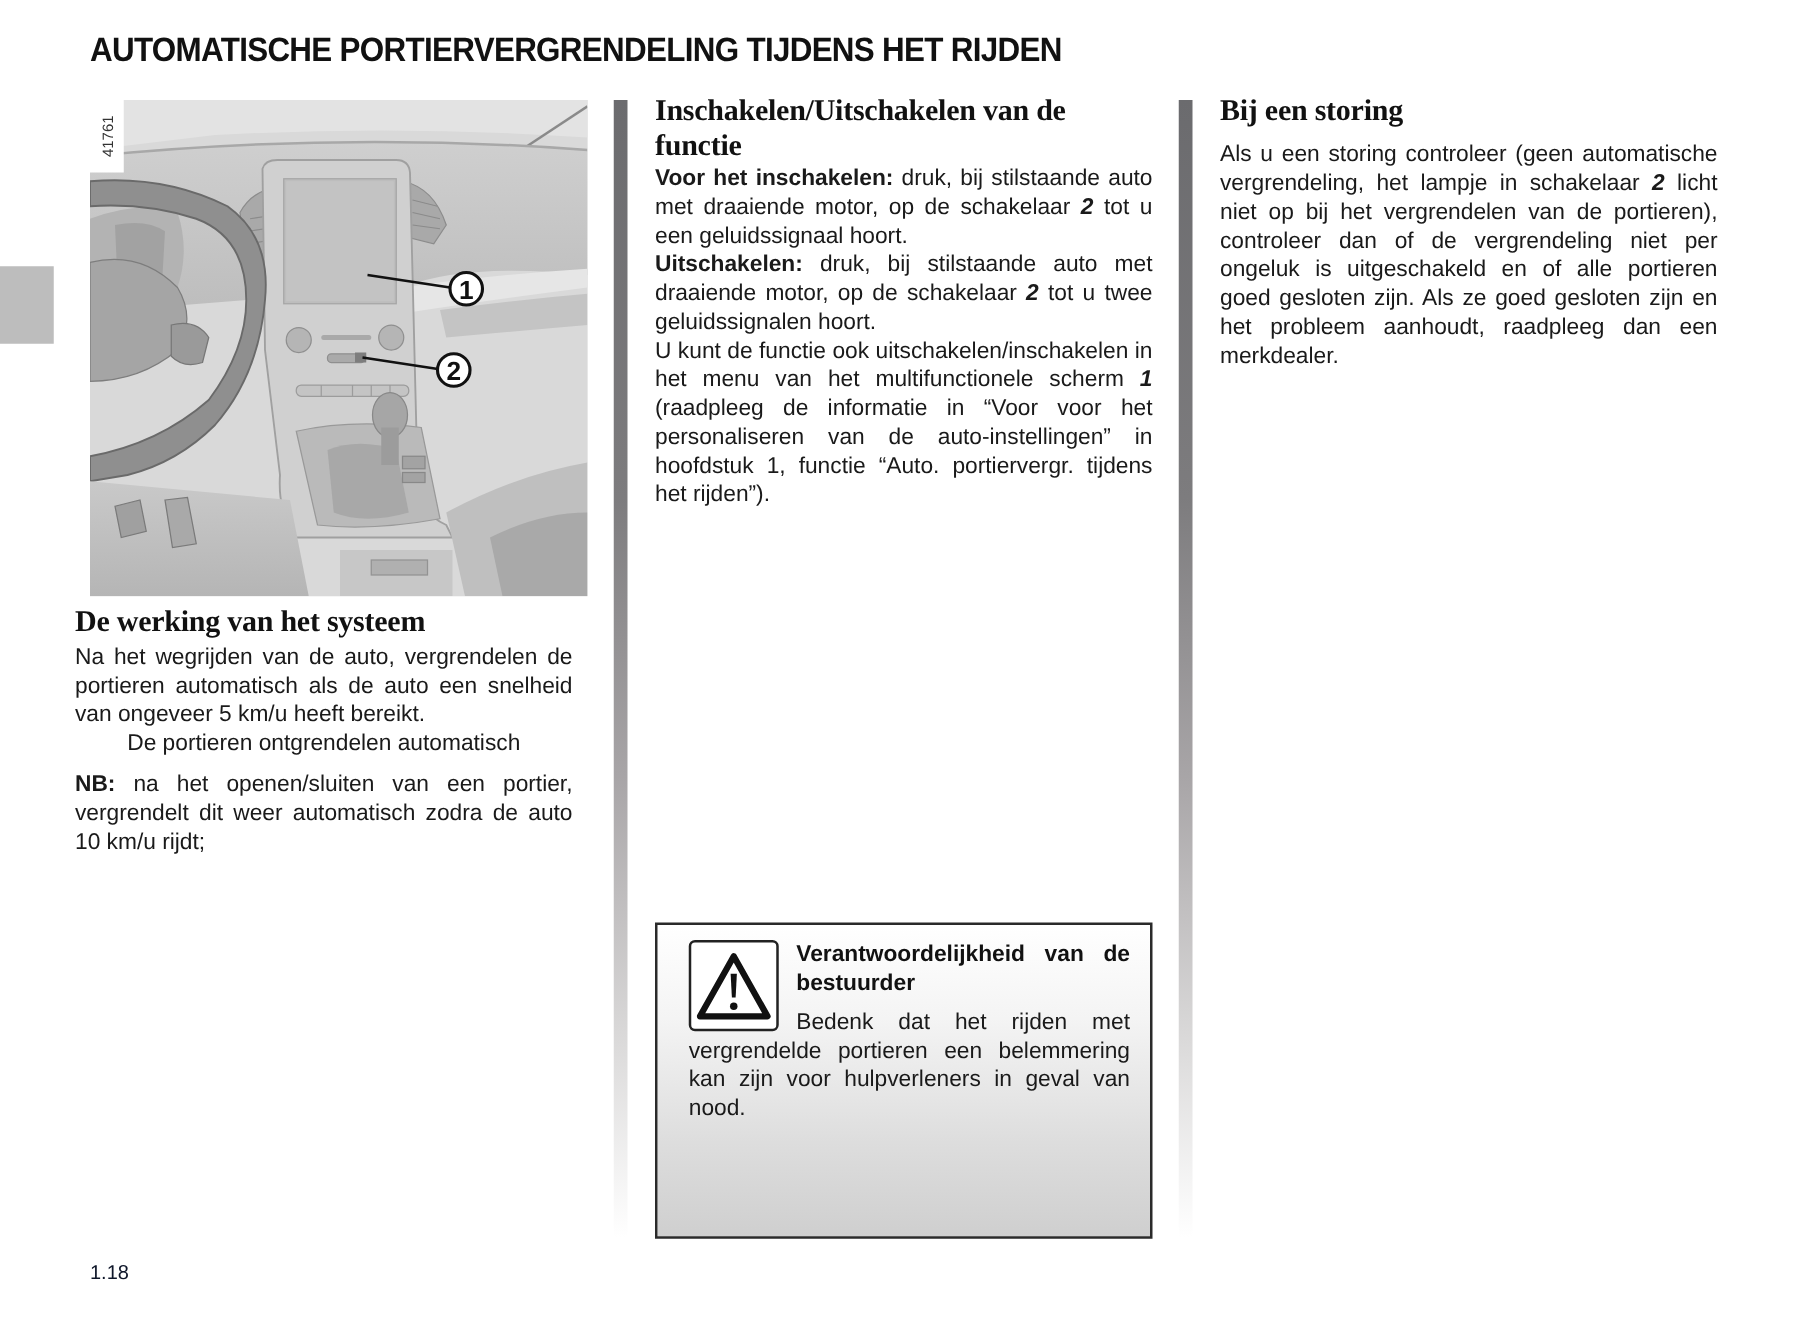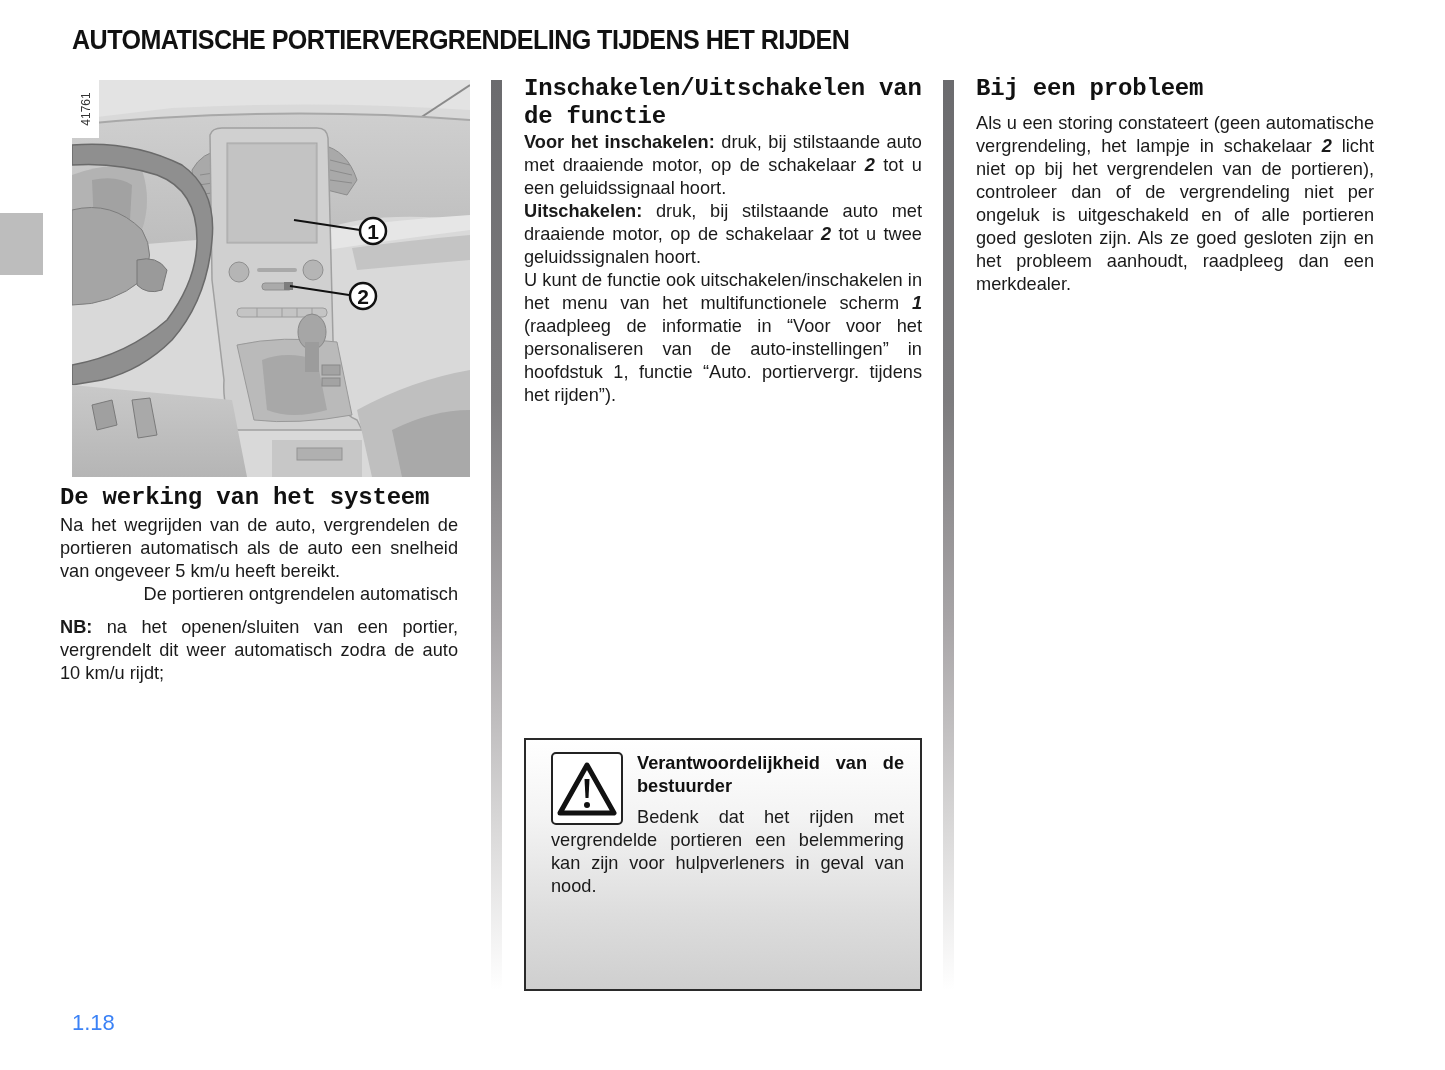--- a/index.html
+++ b/index.html
@@ -36,21 +36,21 @@
       position: absolute; left: 0; top: 0; width: 27px; height: 58px;
       background: #ffffff;
     }
     .fig-number span {
       position: absolute; left: 50%; top: 50%;
       transform: translate(-50%, -50%) rotate(-90deg);
       font-size: 12px; color: #333; white-space: nowrap;
     }
 
     .h2 {
-      font-family: Liberation Mono, monospace; font-weight: bold;
+      font-family: Liberation Serif, serif; font-weight: bold;
       font-size: 24px; line-height: 28px; color: #111; letter-spacing: -0.2px;
     }
     .body-text {
       font-size: 18.2px; line-height: 23px; color: #1a1a1a;
       text-align: justify; hyphens: manual;
     }
     .body-text p { margin: 0; }
     .body-text b, .b { font-weight: bold; }
     .num-bi { font-weight: bold; font-style: italic; }
 
@@ -77,21 +77,21 @@
       border: 2px solid #222; border-radius: 5px; background: #fff;
       display: flex; align-items: center; justify-content: center;
     }
     .warning-title {
       font-weight: bold; font-size: 18.2px; line-height: 23px; color: #111;
       text-align: justify; margin-bottom: 8px;
     }
     .warning-body { font-size: 18.2px; line-height: 23px; text-align: justify; color: #1a1a1a; }
 
     .page-number {
-      position: absolute; left: 72px; top: 1010px; font-size: 22px; color: #3b82f6;
+      position: absolute; left: 72px; top: 1010px; font-size: 16px; color: #0f172a;
     }
   </style>
 </head>
 <body>
 
 <h1 class="page-title">AUTOMATISCHE PORTIERVERGRENDELING TIJDENS HET RIJDEN</h1>
 
 <div class="chapter-tab"></div>
 
 <div class="col-bar b1"></div>
@@ -185,21 +185,21 @@
   </svg>
   <div class="fig-number">
     <span>41761</span>
   </div>
 </div>
 
 <div class="col1-text">
   <div class="h2">De werking van het systeem</div>
   <div class="body-text">
     <p>Na het wegrijden van de auto, vergrendelen de portieren automatisch als de auto een snelheid van ongeveer 5 km/u heeft bereikt.</p>
-    <p style="text-align:right;">De portieren ontgrendelen automatisch</p>
+    <p style="text-align:center;">De portieren ontgrendelen automatisch</p>
     <p class="nb-para">
       <b>NB:</b><span> na het openen/sluiten van een portier, vergrendelt dit weer automatisch zodra de auto 10 km/u rijdt;</span>
     </p>
   </div>
 </div>
 
 <div class="col2-text">
   <div class="h2">Inschakelen/Uitschakelen van de functie</div>
   <div class="body-text">
     <p>
@@ -220,21 +220,21 @@
       <path d="M30 4 L57 52 H3 Z" fill="none" stroke="#111" stroke-width="5" stroke-linejoin="round"></path>
       <path d="M27.5 18 H32.5 L31.5 37 H28.5 Z" fill="#111"></path>
       <circle cx="30" cy="44" r="3" fill="#111"></circle>
     </svg>
   </div>
   <div class="warning-title">Verantwoordelijkheid van de bestuurder</div>
   <div class="warning-body">Bedenk dat het rijden met vergrendelde portieren een belemmering kan zijn voor hulpverleners in geval van nood.</div>
 </div>
 
 <div class="col3-text">
-  <div class="h2">Bij een probleem</div>
+  <div class="h2">Bij een storing</div>
   <div class="body-text">
     <p>
-      <span>Als u een storing constateert (geen automatische vergrendeling, het lampje in schakelaar </span><span class="num-bi">2</span><span> licht niet op bij het vergrendelen van de portieren), controleer dan of de vergrendeling niet per ongeluk is uitgeschakeld en of alle portieren goed gesloten zijn. Als ze goed gesloten zijn en het probleem aanhoudt, raadpleeg dan een merkdealer.</span>
+      <span>Als u een storing controleer (geen automatische vergrendeling, het lampje in schakelaar </span><span class="num-bi">2</span><span> licht niet op bij het vergrendelen van de portieren), controleer dan of de vergrendeling niet per ongeluk is uitgeschakeld en of alle portieren goed gesloten zijn. Als ze goed gesloten zijn en het probleem aanhoudt, raadpleeg dan een merkdealer.</span>
     </p>
   </div>
 </div>
 
 <div class="page-number">1.18</div>
 
 </body></html>

